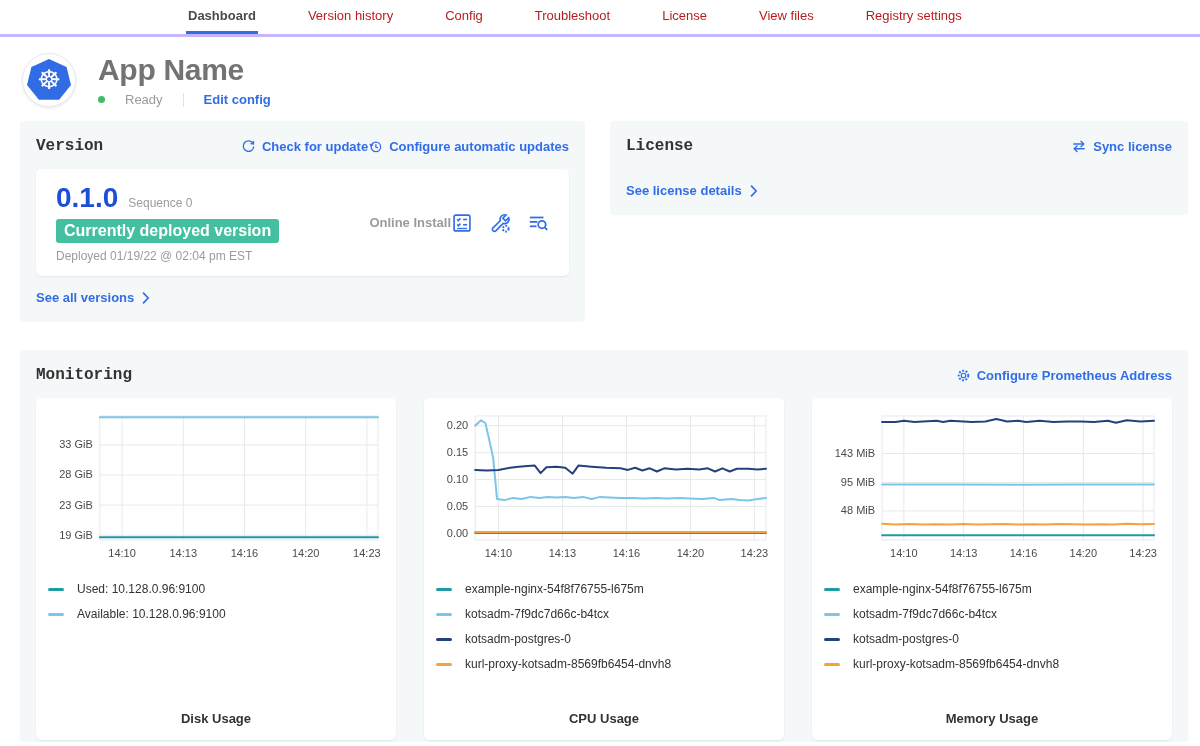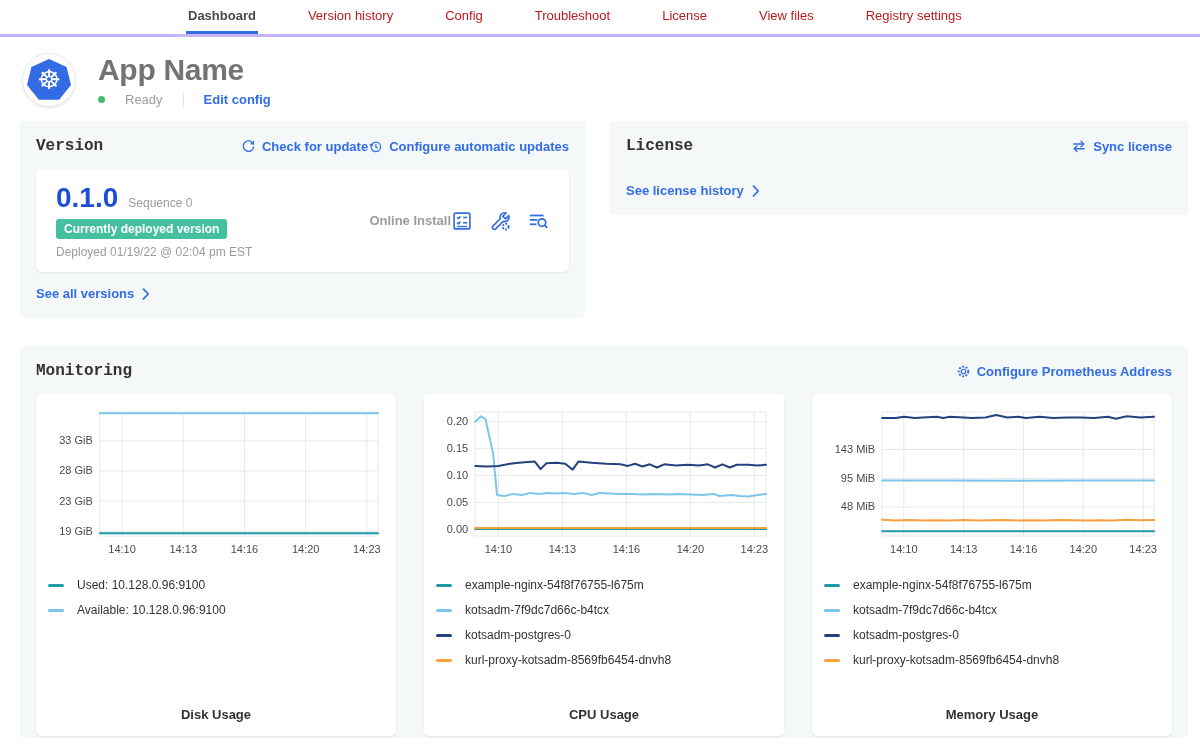--- a/index.html
+++ b/index.html
@@ -39,21 +39,21 @@
   .card-head { display: flex; align-items: center; justify-content: space-between; margin-bottom: 14px; }
   .card-head h2 { font-size: 16px; font-weight: 700; color: #323232; font-family: Liberation Mono, monospace; }
   .head-links { display: flex; }
 
   .version-card { width: 565px; }
   .version-inner { display: flex; align-items: center; padding: 13px 20px; min-height: 92px; }
   .v-num-row { display: flex; align-items: baseline; gap: 10px; }
   .v-num { font-size: 28px; font-weight: 800; color: #1d4ed8; }
   .v-seq { font-size: 12px; color: #9b9b9b; }
   .badge-green { display: inline-block; margin: 5px 0 6px; background: #44c0a0; color: #fff;
-    font-size: 12px; font-weight: 600; padding: 3px 8px; border-radius: 3px; }
+    font-size: 16px; font-weight: 600; padding: 3px 8px; border-radius: 3px; }
   .muted12 { font-size: 12px; color: #9b9b9b; }
   .v-mid { flex: 1; text-align: right; font-size: 13px; font-weight: 600; color: #9b9b9b; }
   .v-icons { display: flex; gap: 16px; color: #326de6; }
   .v-icons a { cursor: pointer; color: #326de6; display: flex; }
   .see-link { margin-top: 14px; }
   .see-link svg { margin-left: 2px; }
 
   .license-card { flex: 1; }
   .license-inner { padding: 12px 20px 14px; }
   .lic-row1 { display: flex; align-items: center; gap: 10px; }
@@ -186,21 +186,21 @@
           <svg width="16" height="14" viewBox="0 0 20 16" fill="none" stroke="currentColor" stroke-width="1.7" stroke-linecap="round" stroke-linejoin="round">
             <path d="M3.5 5.5h12"></path>
               <polyline points="12.5,2 16,5.5 12.5,9" fill="none"></polyline>
             <path d="M16.5 11.5h-12"></path>
               <polyline points="7.5,8 4,11.5 7.5,15" fill="none"></polyline>
           </svg>
           <span>Sync license</span>
         </a>
       </div>
       <a class="link see-link">
-        <span>See license history</span>
+        <span>See license details</span>
         <svg width="8" height="12" viewBox="0 0 8 12" fill="none" stroke="currentColor" stroke-width="1.7" stroke-linecap="round" stroke-linejoin="round">
             <polyline points="1.5,1.2 6.2,6 1.5,10.8"></polyline>
           </svg>
       </a>
     </section>
   </div>
 
   <section class="gray-card monitoring-card">
     <div class="card-head">
       <h2>Monitoring</h2>

